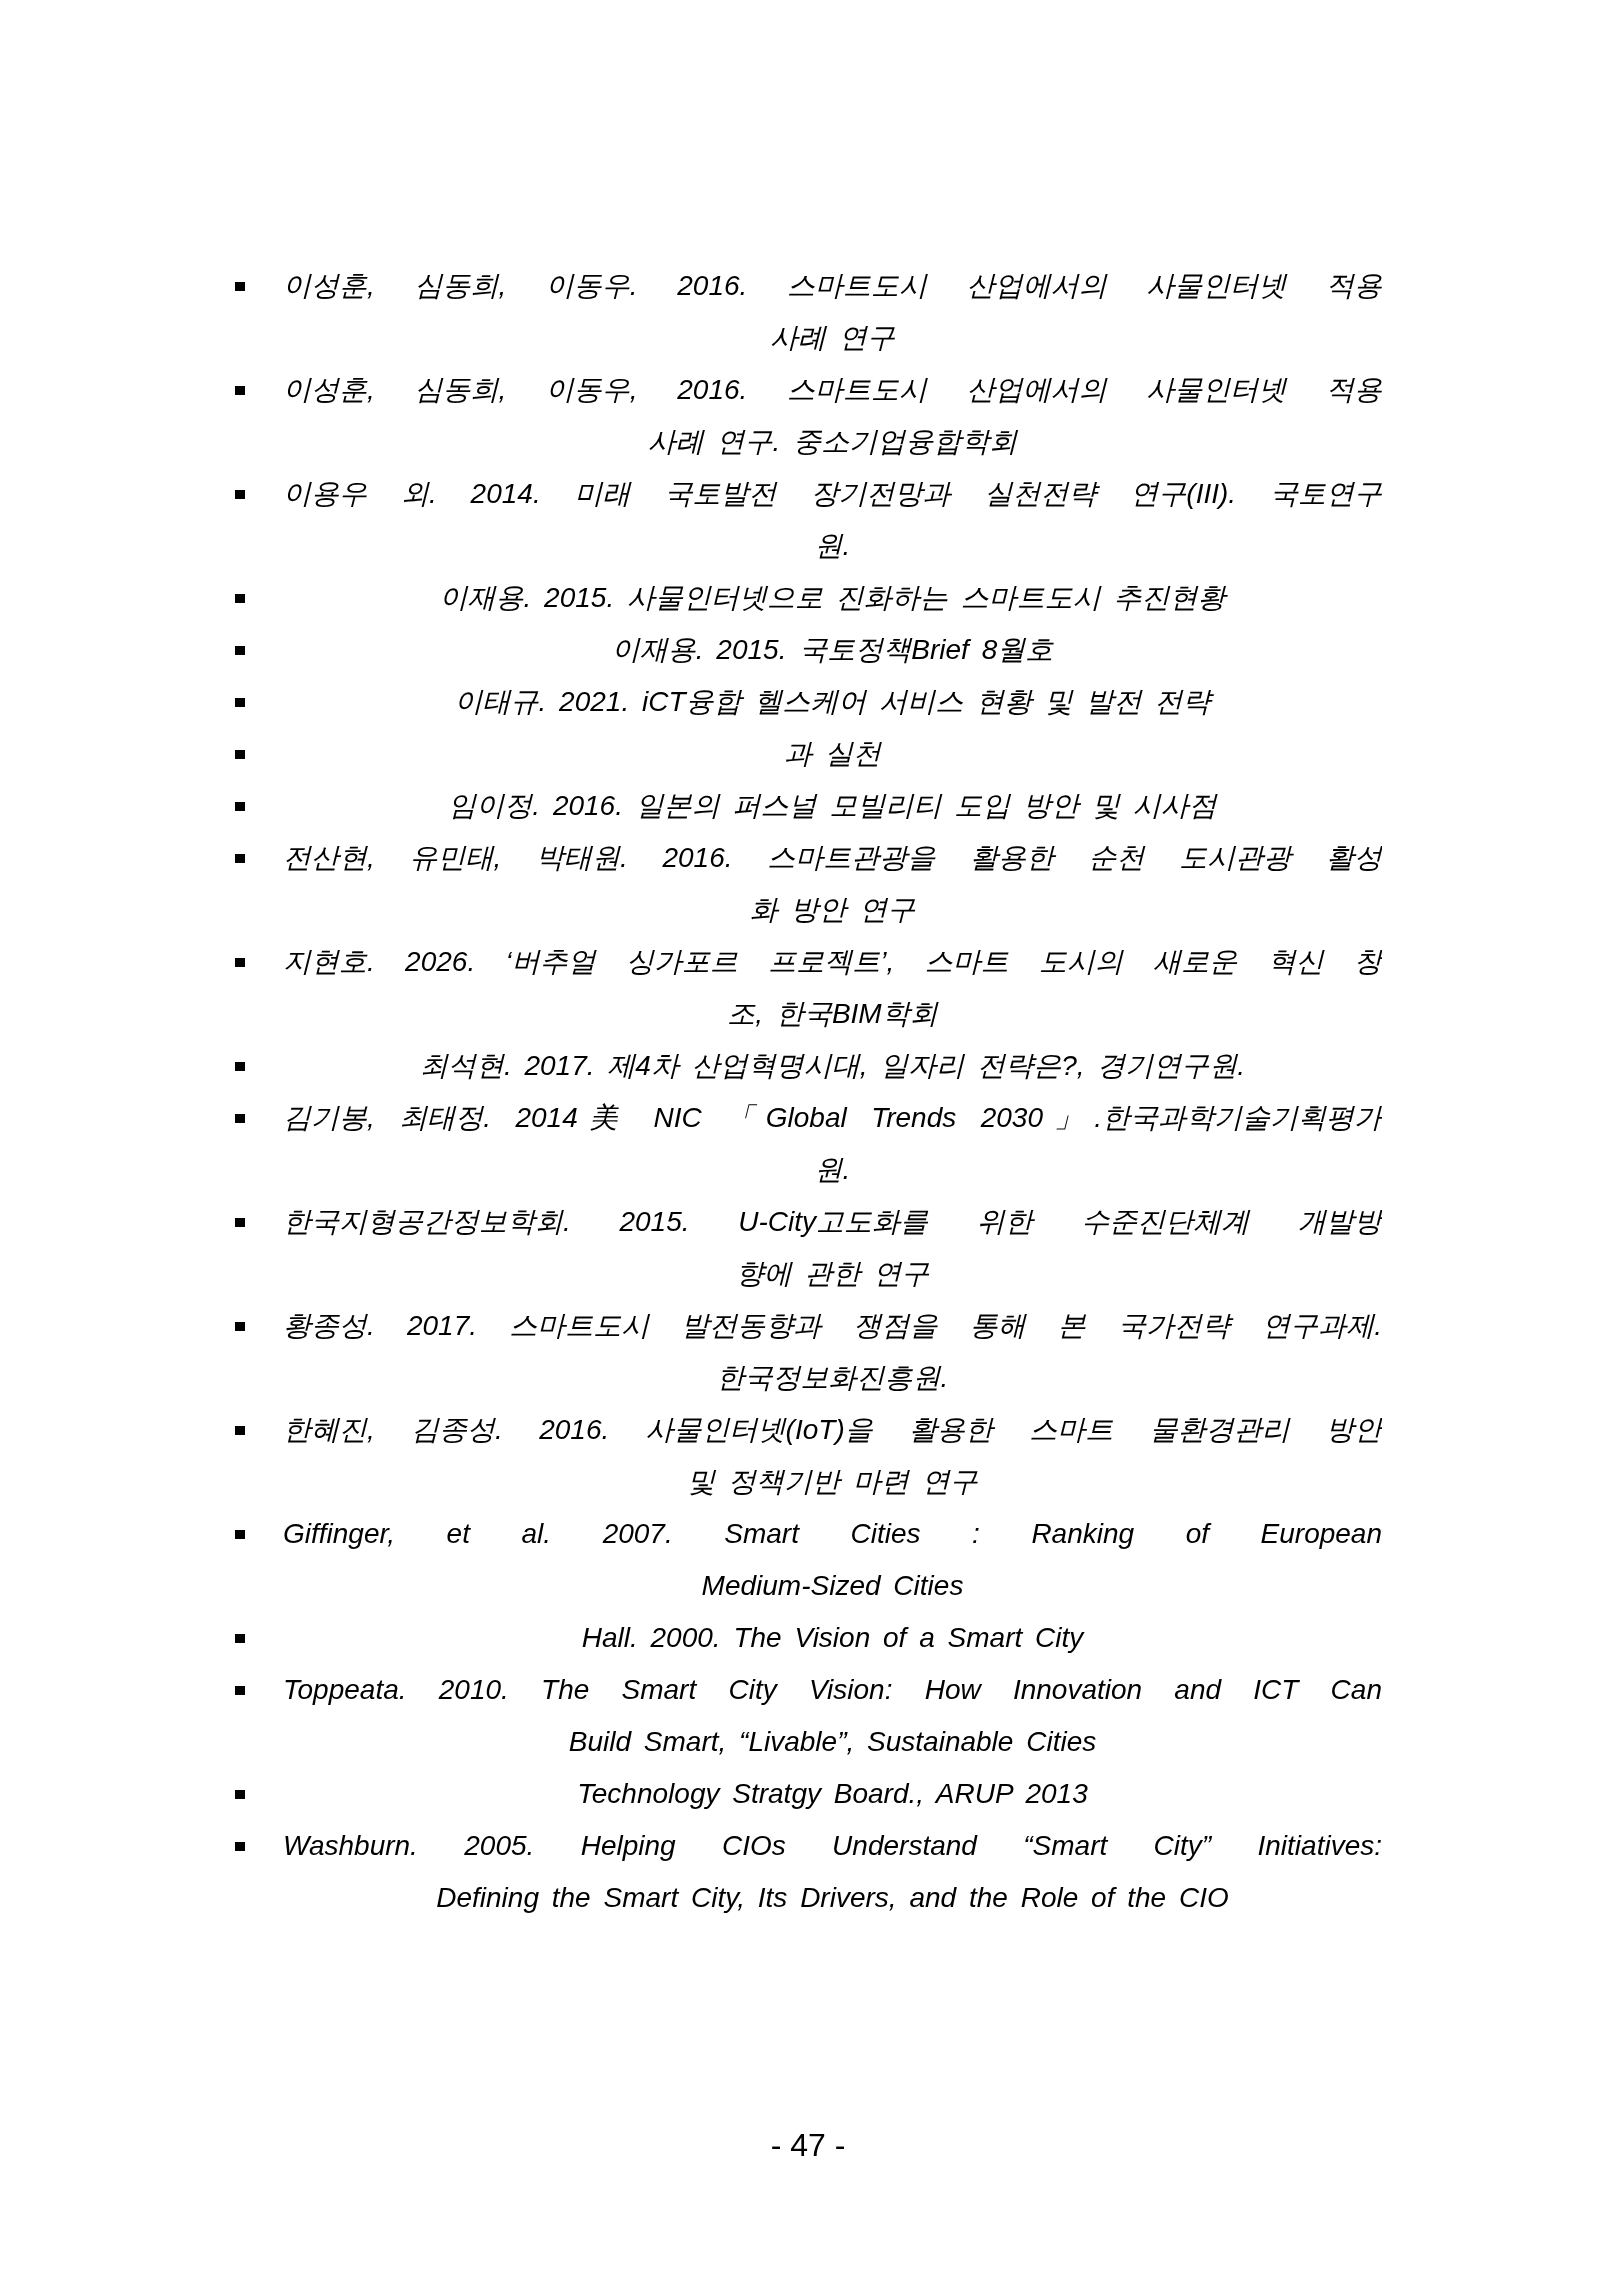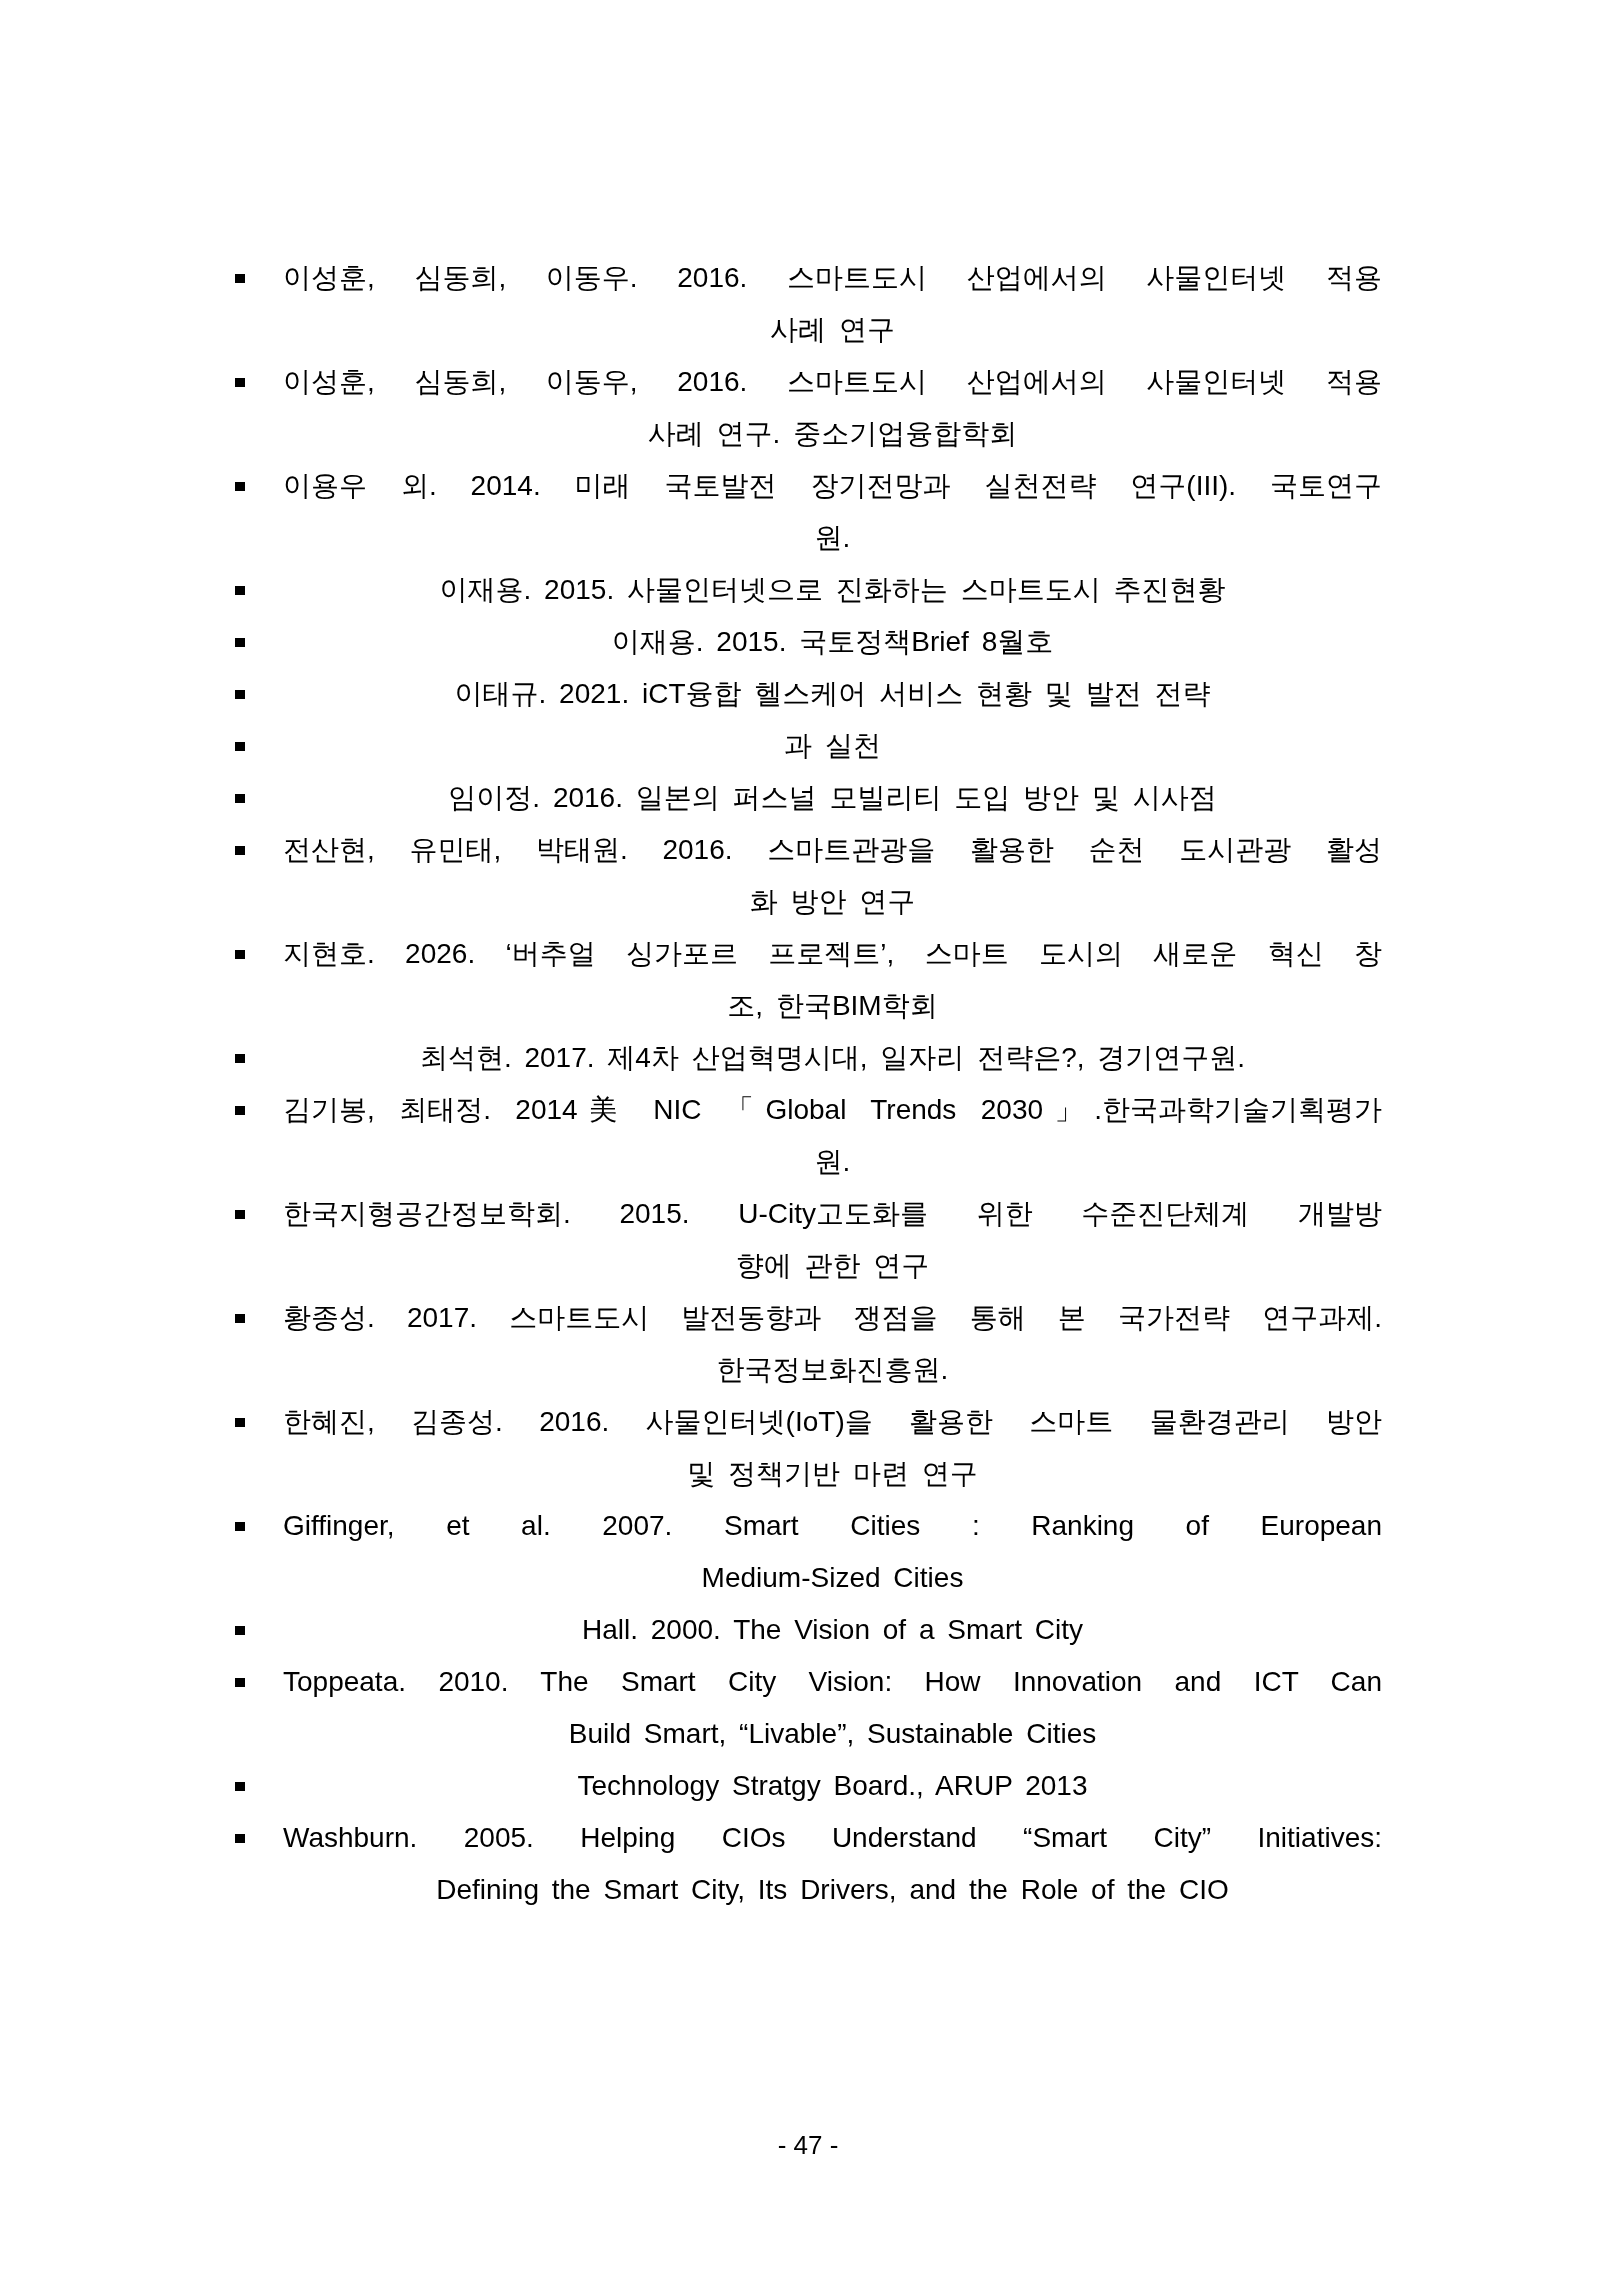--- a/index.html
+++ b/index.html
@@ -12,22 +12,23 @@
     width: 1616px;
     height: 2284px;
     background: #ffffff;
     color: #000000;
     font-family: "Liberation Sans", "DejaVu Sans", sans-serif;
     overflow: hidden;
   }
   .refs {
     position: absolute;
     left: 233px;
-    top: 252px;
+    top: 260px;
     width: 1149px;
+    font-style: italic;
   }
   .ref {
     position: relative;
     padding-left: 50px;
   }
   .bullet {
     position: absolute;
     left: 2px;
     top: 21.5px;
     width: 9.8px;
@@ -47,21 +48,21 @@
   .line.j {
     text-align: justify;
     text-align-last: justify;
   }
   .footer {
     position: absolute;
     left: 0;
     top: 2126px;
     width: 100%;
     text-align: center;
-    font-size: 26px;
+    font-size: 32px;
     line-height: 39px;
   }
 </style>
 </head>
 <body>
 
 <div class="page">
   <div class="refs">
       <div class="ref">
         <span class="bullet" style="background: rgb(0, 0, 0);"></span>

